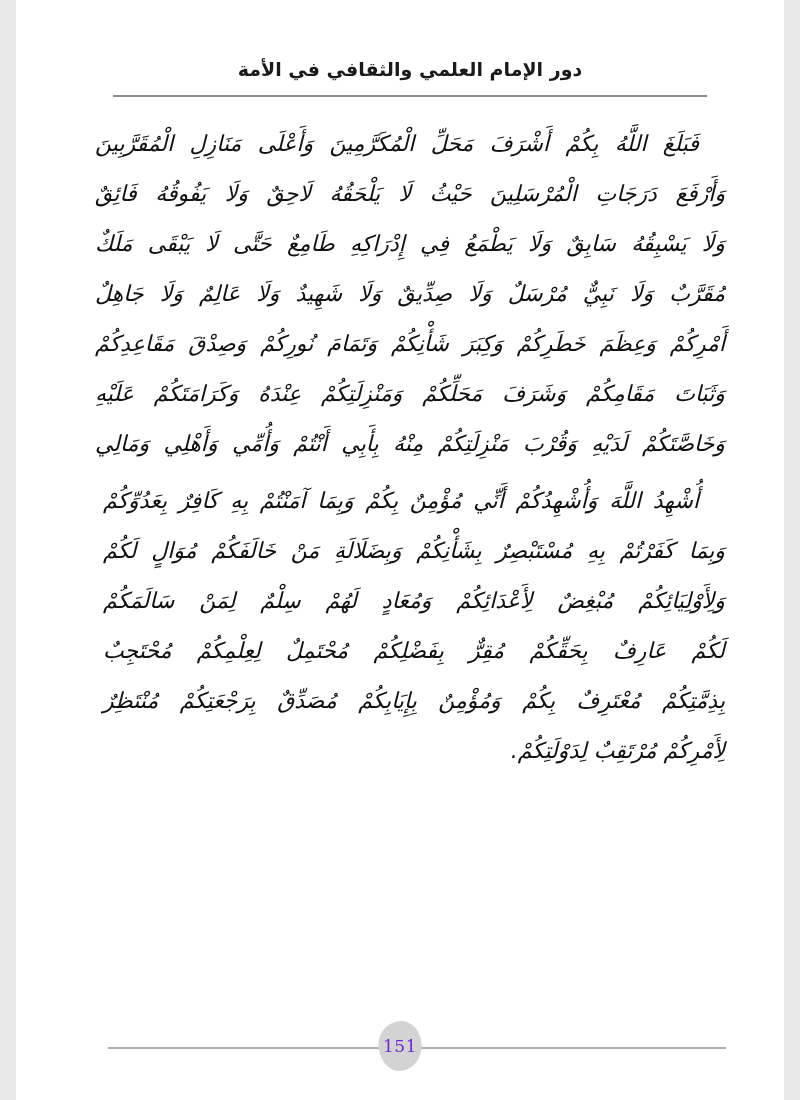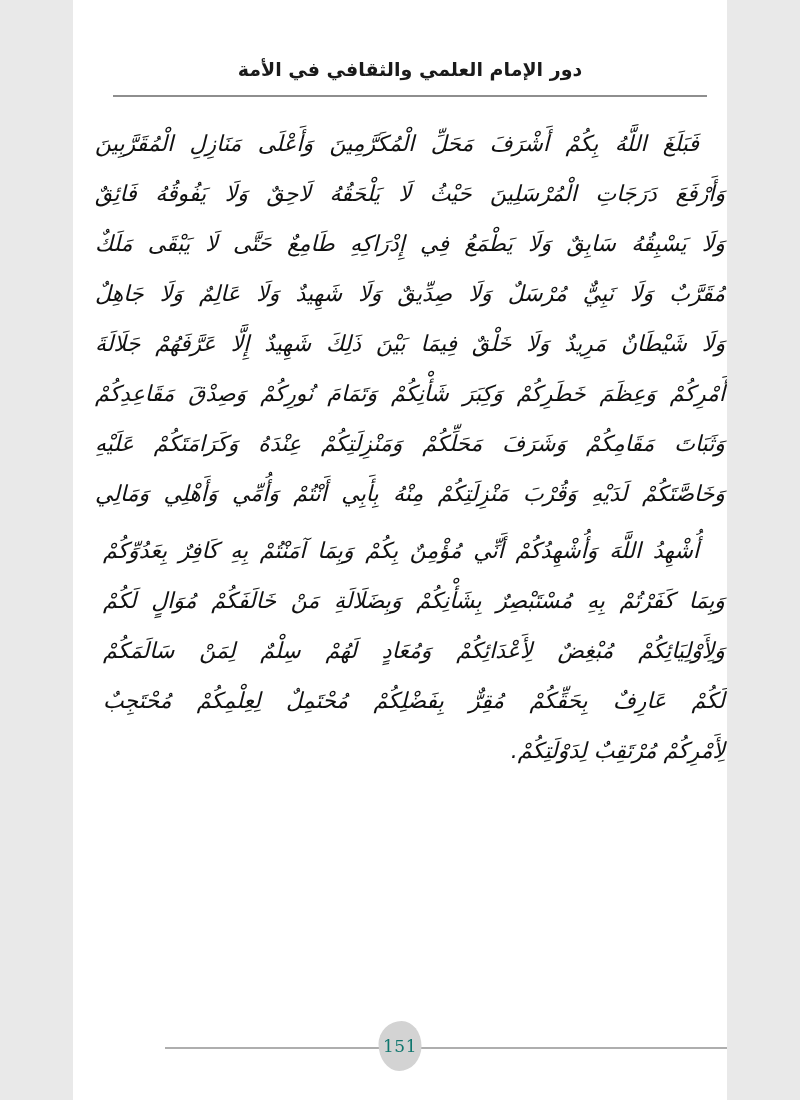--- a/index.html
+++ b/index.html
@@ -1,19 +1,19 @@
 <!DOCTYPE html>
 <html lang="ar"><head>
 <meta charset="utf-8">
 <style>
   * { margin:0; padding:0; box-sizing:border-box; }
   html,body { background:#e9e9e9; }
   .page {
     position:relative;
-    width:654px; height:1100px;
+    width:768px; height:1100px;
     margin:0 auto;
     background:#ffffff;
     font-family:"DejaVu Sans", sans-serif;
     color:#111111;
     overflow:hidden;
     padding-left:20px;
   }
   .header { padding-top:58px; text-align:center; }
   .header-title {
     display:inline-block;
@@ -60,52 +60,52 @@
     transform:translate(-50%,-50%);
     width:43px; height:50px;
     background:#d3d3d3;
     border-radius:54% 46% 52% 48% / 46% 50% 50% 54%;
     display:flex; align-items:center; justify-content:center;
     z-index:2;
   }
   .page-num {
     font-family:"DejaVu Serif", serif;
     font-size:17px;
-    color:#0f766e;
+    color:#6d28d9;
     letter-spacing:0.5px;
   }
 </style>
 </head>
 <body>
 
 <div class="page">
 
   <div class="header">
     <span class="header-title">دور الإمام العلمي والثقافي في الأمة</span>
     <div class="header-rule"></div>
   </div>
 
   <div class="content">
 
     <div class="para">
       <div class="line first">فَبَلَغَ اللَّهُ بِكُمْ أَشْرَفَ مَحَلِّ الْمُكَرَّمِينَ وَأَعْلَى مَنَازِلِ الْمُقَرَّبِينَ</div>
       <div class="line">وَأَرْفَعَ دَرَجَاتِ الْمُرْسَلِينَ حَيْثُ لَا يَلْحَقُهُ لَاحِقٌ وَلَا يَفُوقُهُ فَائِقٌ</div>
       <div class="line">وَلَا يَسْبِقُهُ سَابِقٌ وَلَا يَطْمَعُ فِي إِدْرَاكِهِ طَامِعٌ حَتَّى لَا يَبْقَى مَلَكٌ</div>
       <div class="line">مُقَرَّبٌ وَلَا نَبِيٌّ مُرْسَلٌ وَلَا صِدِّيقٌ وَلَا شَهِيدٌ وَلَا عَالِمٌ وَلَا جَاهِلٌ</div>
-      <div class="line">وَلَا شَيْطَانٌ مَرِيدٌ وَلَا خَلْقٌ فِيمَا بَيْنَ ذَلِكَ شَهِيدٌ إِلَّا عَرَّفَهُمْ جَلَالَةَ</div>
       <div class="line">أَمْرِكُمْ وَعِظَمَ خَطَرِكُمْ وَكِبَرَ شَأْنِكُمْ وَتَمَامَ نُورِكُمْ وَصِدْقَ مَقَاعِدِكُمْ</div>
       <div class="line">وَثَبَاتَ مَقَامِكُمْ وَشَرَفَ مَحَلِّكُمْ وَمَنْزِلَتِكُمْ عِنْدَهُ وَكَرَامَتَكُمْ عَلَيْهِ</div>
       <div class="line">وَخَاصَّتَكُمْ لَدَيْهِ وَقُرْبَ مَنْزِلَتِكُمْ مِنْهُ بِأَبِي أَنْتُمْ وَأُمِّي وَأَهْلِي وَمَالِي</div>
     </div>
 
     <div class="para">
       <div class="line first">أُشْهِدُ اللَّهَ وَأُشْهِدُكُمْ أَنِّي مُؤْمِنٌ بِكُمْ وَبِمَا آمَنْتُمْ بِهِ كَافِرٌ بِعَدُوِّكُمْ</div>
       <div class="line">وَبِمَا كَفَرْتُمْ بِهِ مُسْتَبْصِرٌ بِشَأْنِكُمْ وَبِضَلَالَةِ مَنْ خَالَفَكُمْ مُوَالٍ لَكُمْ</div>
       <div class="line">وَلِأَوْلِيَائِكُمْ مُبْغِضٌ لِأَعْدَائِكُمْ وَمُعَادٍ لَهُمْ سِلْمٌ لِمَنْ سَالَمَكُمْ</div>
       <div class="line">لَكُمْ عَارِفٌ بِحَقِّكُمْ مُقِرٌّ بِفَضْلِكُمْ مُحْتَمِلٌ لِعِلْمِكُمْ مُحْتَجِبٌ</div>
+      <div class="line">بِذِمَّتِكُمْ مُعْتَرِفٌ بِكُمْ وَمُؤْمِنٌ بِإِيَابِكُمْ مُصَدِّقٌ بِرَجْعَتِكُمْ مُنْتَظِرٌ</div>
       <div class="line last">لِأَمْرِكُمْ مُرْتَقِبٌ لِدَوْلَتِكُمْ.</div>
     </div>
 
   </div>
 
   <div class="footer-line"></div>
 
   <div class="page-badge">
     <span class="page-num">151</span>
   </div>

